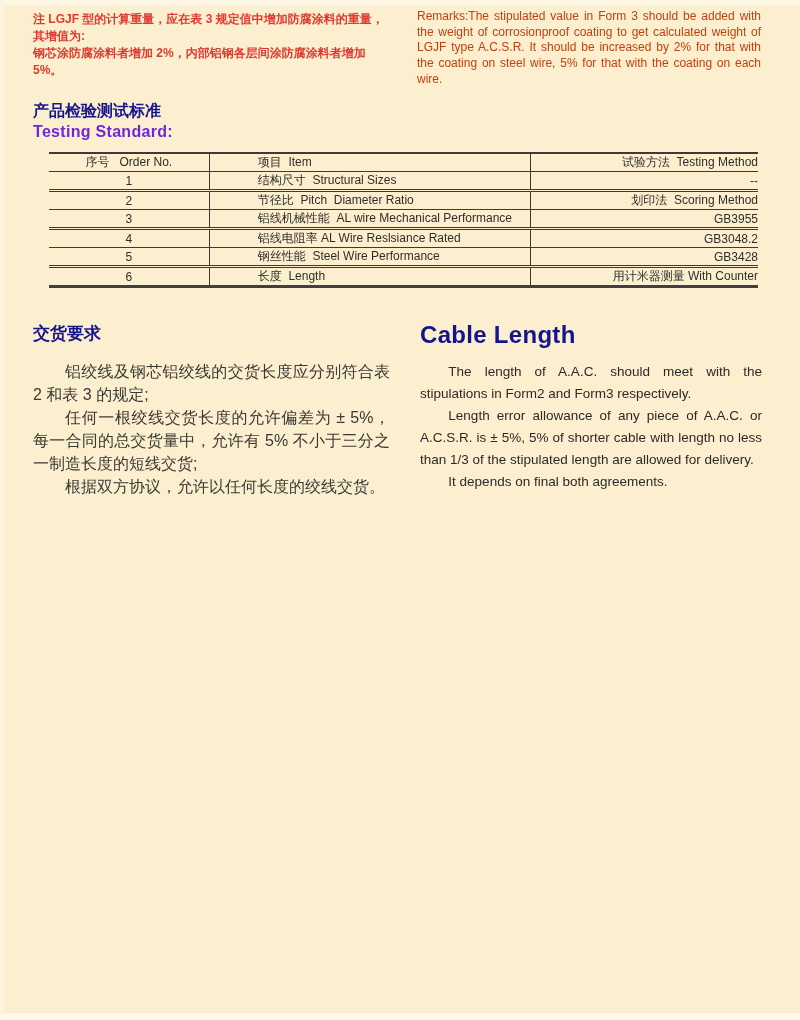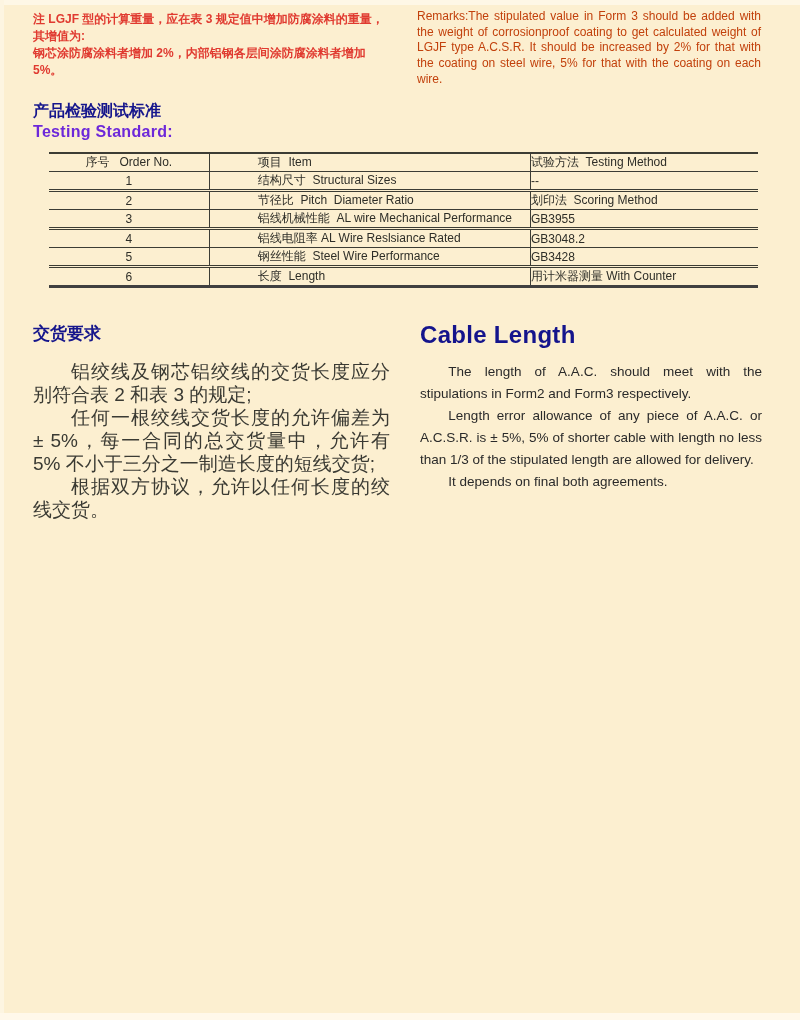--- a/index.html
+++ b/index.html
@@ -46,39 +46,39 @@
     font-size:12px;color:#2e2e28;
     border-top:2px solid #3c3c34;
     border-bottom:3px solid #404040;
   }
   table.test-table td,table.test-table th{
     height:17px;padding:0;font-weight:normal;
     white-space:pre-wrap;vertical-align:middle;
   }
   table.test-table .c1{width:22.6%;text-align:center;}
   table.test-table .c2{width:45.3%;text-align:left;padding-left:48px;}
-  table.test-table .c3{width:32.1%;text-align:left;}
+  table.test-table .c3{width:32.1%;text-align:right;}
   table.test-table td:not(:first-child),
   table.test-table th:not(:first-child){border-left:1px solid #3c3c34;}
   tr.sep-thin{border-bottom:1px solid #3c3c34;}
   tr.sep-double{border-bottom:3px double #3c3c34;}
 
   
   .sec-heading-zh{
     position:absolute;left:33px;top:322px;
     color:#16168c;font-size:17px;font-weight:bold;margin:0;
   }
   .sec-heading-en{
     position:absolute;left:420px;top:321px;
     color:#14148c;font-size:24px;font-weight:bold;margin:0;
     letter-spacing:.3px;
   }
   .delivery-body{
     position:absolute;left:33px;top:360px;width:357px;
-    color:#3a3a33;font-size:19px;line-height:23px;
+    color:#3a3a33;font-size:16px;line-height:23px;
     text-align:justify;
   }
   .delivery-body p{margin:0;text-indent:2em;}
   .cable-body{
     position:absolute;left:420px;top:361px;width:342px;
     color:#2a2a2a;font-size:13.5px;line-height:22px;
     text-align:justify;
   }
   .cable-body p{margin:0;text-indent:2.1em;}
 </style>

